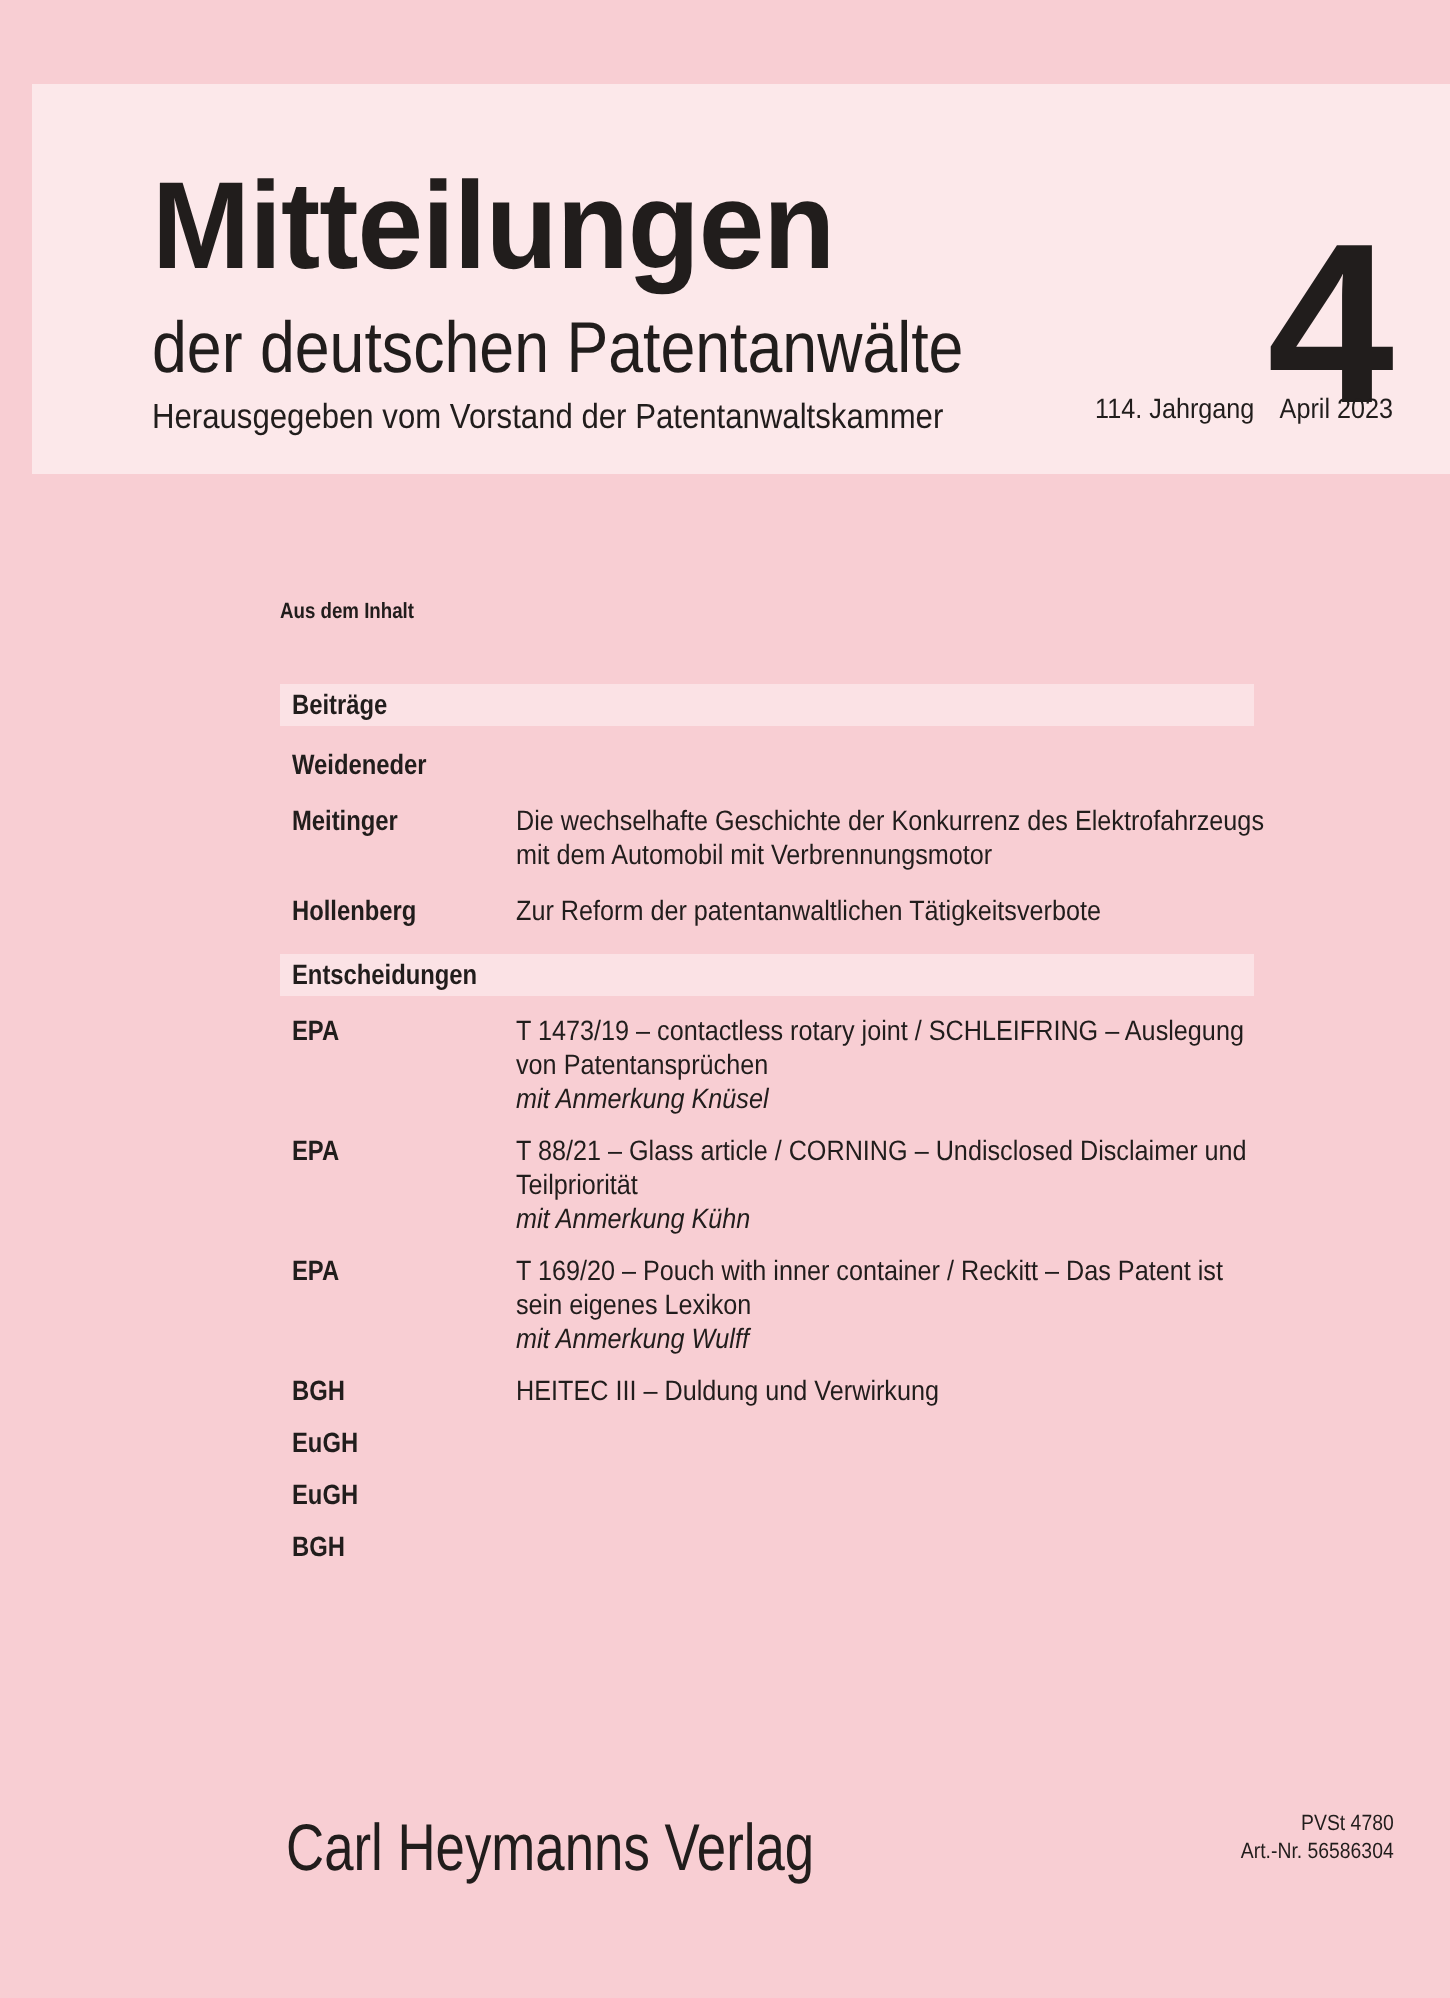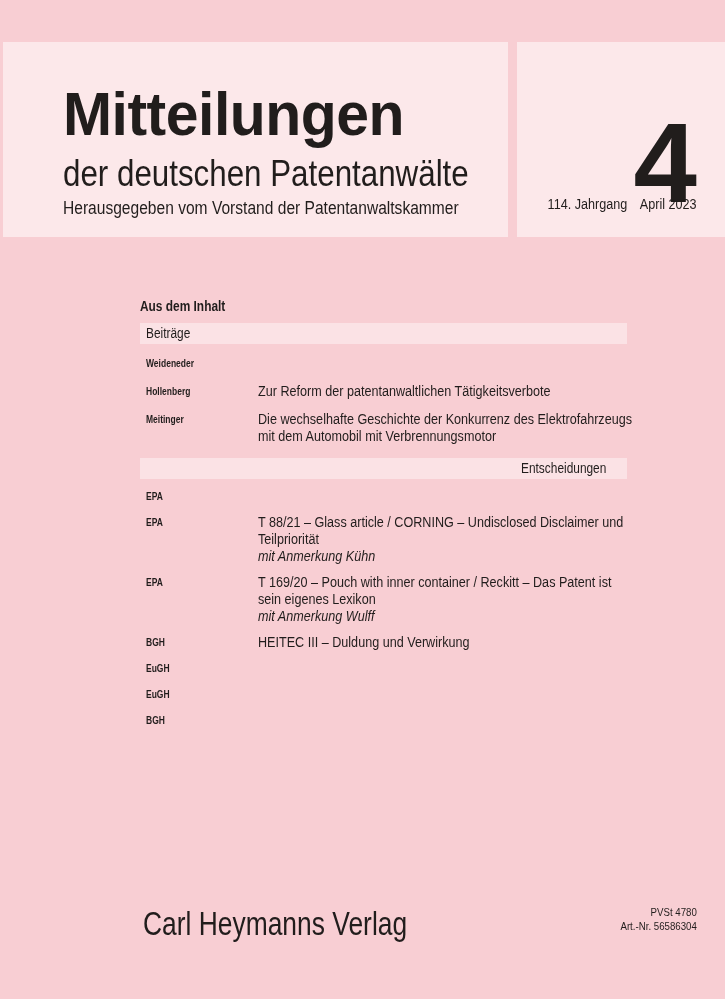--- a/index.html
+++ b/index.html
@@ -19,21 +19,21 @@
     position: relative;
     width: 725px;
     height: 999px;
     background: var(--page-background);
     overflow: hidden;
   }
 
   
   .masthead {
     position: absolute;
-    left: 3px; top: 42px;
+    left: 16px; top: 42px;
     width: 505px; height: 195px;
     background: var(--panel-background);
     padding: 40px 0 0 60px;
   }
   .journal-title {
     font-size: 62px;
     font-weight: 700;
     line-height: 64px;
     letter-spacing: -0.5px;
     transform: scaleX(0.95);
@@ -82,54 +82,54 @@
     white-space: nowrap;
   }
 
   
   .contents {
     position: absolute;
     left: 140px; top: 297px;
     width: 487px;
   }
   .toc-heading {
-    font-size: 14px;
+    font-size: 11px;
     font-weight: 700;
     line-height: 18px;
-    margin-bottom: 8px;
+    margin-bottom: 27px;
   }
   .cx85 {
     display: inline-block;
     transform: scaleX(0.85);
     transform-origin: 0 0;
     white-space: nowrap;
   }
   .band {
     background: var(--band-background);
     padding: 2px 6px;
     font-size: 14px;
-    font-weight: 400;
+    font-weight: 700;
     line-height: 17px;
     margin-bottom: 11px;
   }
-  .band2 { margin-top: 13px; margin-bottom: 9px; text-align: right; }
+  .band2 { margin-top: 13px; margin-bottom: 9px; }
   .rows {
     display: flex;
     flex-direction: column;
     row-gap: 11px;
     padding-left: 6px;
   }
   .rows2 { row-gap: 9px; justify-content: flex-end; }
   .entry {
     display: grid;
     grid-template-columns: 112px 375px;
     align-items: start;
   }
   .entry-author {
-    font-size: 10px;
+    font-size: 14px;
     font-weight: 700;
     line-height: 17px;
   }
   .entry-title-cell { font-size: 14px; line-height: 17px; }
   .tin {
     width: 417px;
     transform: scaleX(0.9);
     transform-origin: 0 0;
   }
   .note { font-style: italic; }
@@ -183,40 +183,44 @@
 
     <div class="band">
       <span class="cx85">Beiträge</span>
     </div>
 
     <div class="rows">
       <div class="entry">
         <div class="entry-author"><span class="cx85">Weideneder</span></div>
       </div>
       <div class="entry">
+        <div class="entry-author"><span class="cx85">Meitinger</span></div>
+        <div class="entry-title-cell">
+            <div class="tin">Die wechselhafte Geschichte der Konkurrenz des Elektrofahrzeugs mit dem Automobil mit Verbrennungsmotor</div>
+          </div>
+      </div>
+      <div class="entry">
         <div class="entry-author"><span class="cx85">Hollenberg</span></div>
         <div class="entry-title-cell">
             <div class="tin">Zur Reform der patentanwaltlichen Tätigkeitsverbote</div>
           </div>
       </div>
-      <div class="entry">
-        <div class="entry-author"><span class="cx85">Meitinger</span></div>
-        <div class="entry-title-cell">
-            <div class="tin">Die wechselhafte Geschichte der Konkurrenz des Elektrofahrzeugs mit dem Automobil mit Verbrennungsmotor</div>
-          </div>
-      </div>
     </div>
 
     <div class="band band2">
       <span class="cx85">Entscheidungen</span>
     </div>
 
     <div class="rows rows2">
       <div class="entry">
         <div class="entry-author"><span class="cx85">EPA</span></div>
+        <div class="entry-title-cell">
+          <div class="tin">T 1473/19 – contactless rotary joint / SCHLEIFRING – Auslegung von Patentansprüchen</div>
+          <div class="tin note">mit Anmerkung Knüsel</div>
+        </div>
       </div>
       <div class="entry">
         <div class="entry-author"><span class="cx85">EPA</span></div>
         <div class="entry-title-cell">
           <div class="tin">T 88/21 – Glass article / CORNING – Undisclosed Disclaimer und Teilpriorität</div>
           <div class="tin note">mit Anmerkung Kühn</div>
         </div>
       </div>
       <div class="entry">
         <div class="entry-author"><span class="cx85">EPA</span></div>

